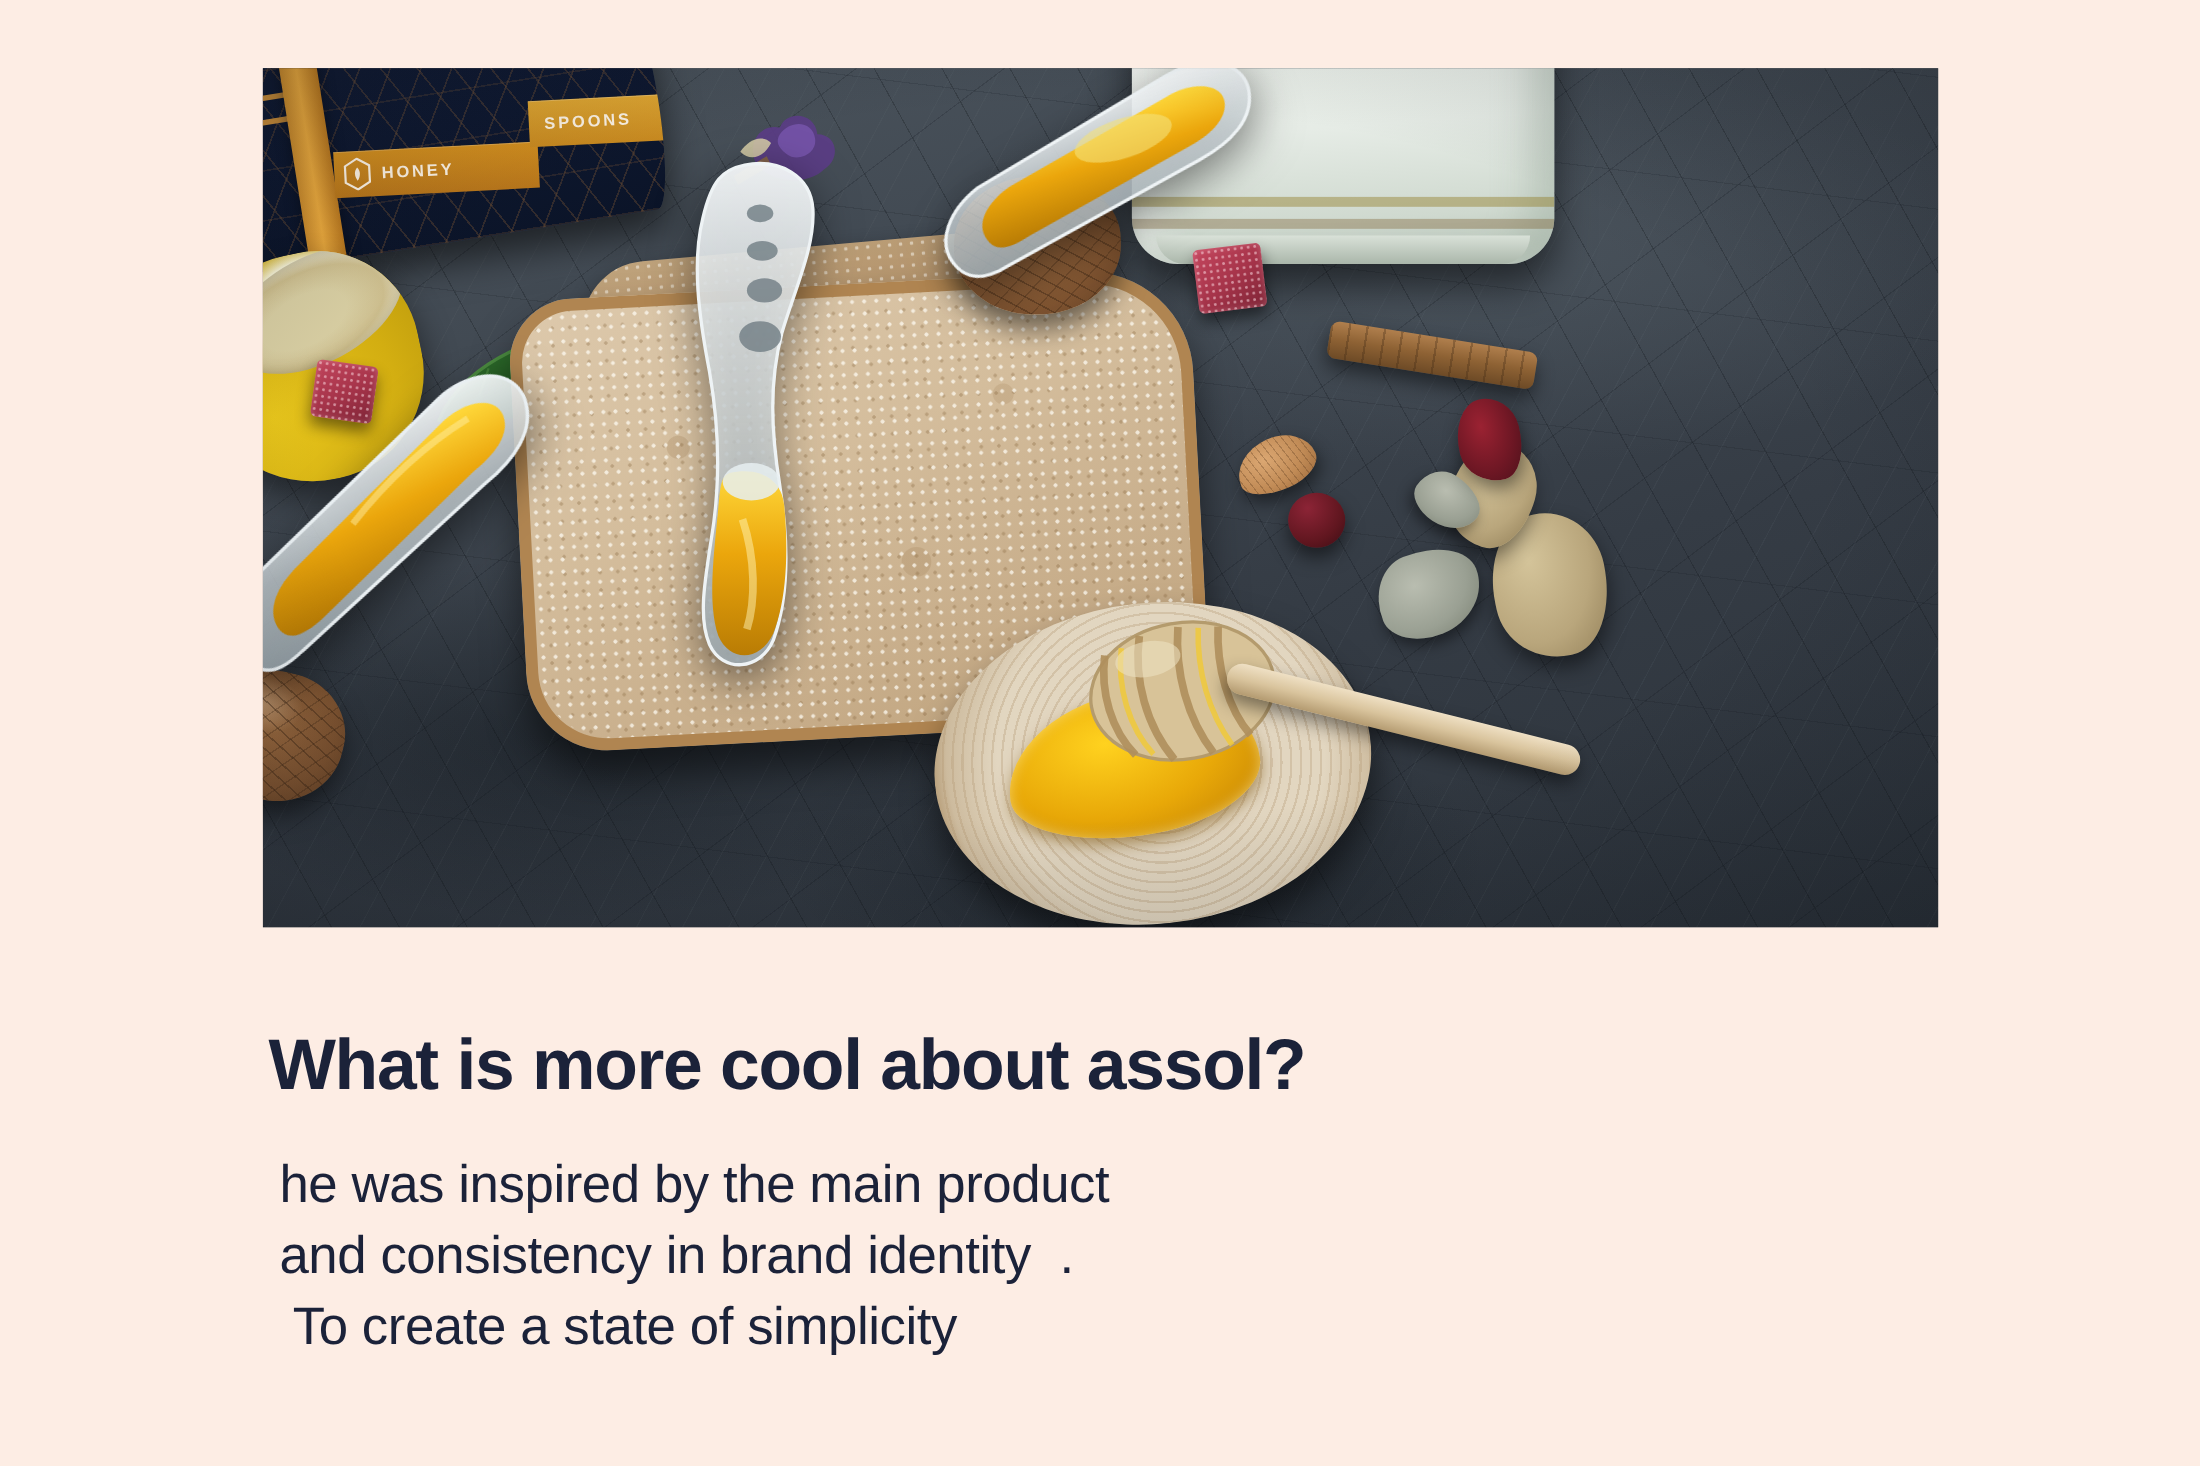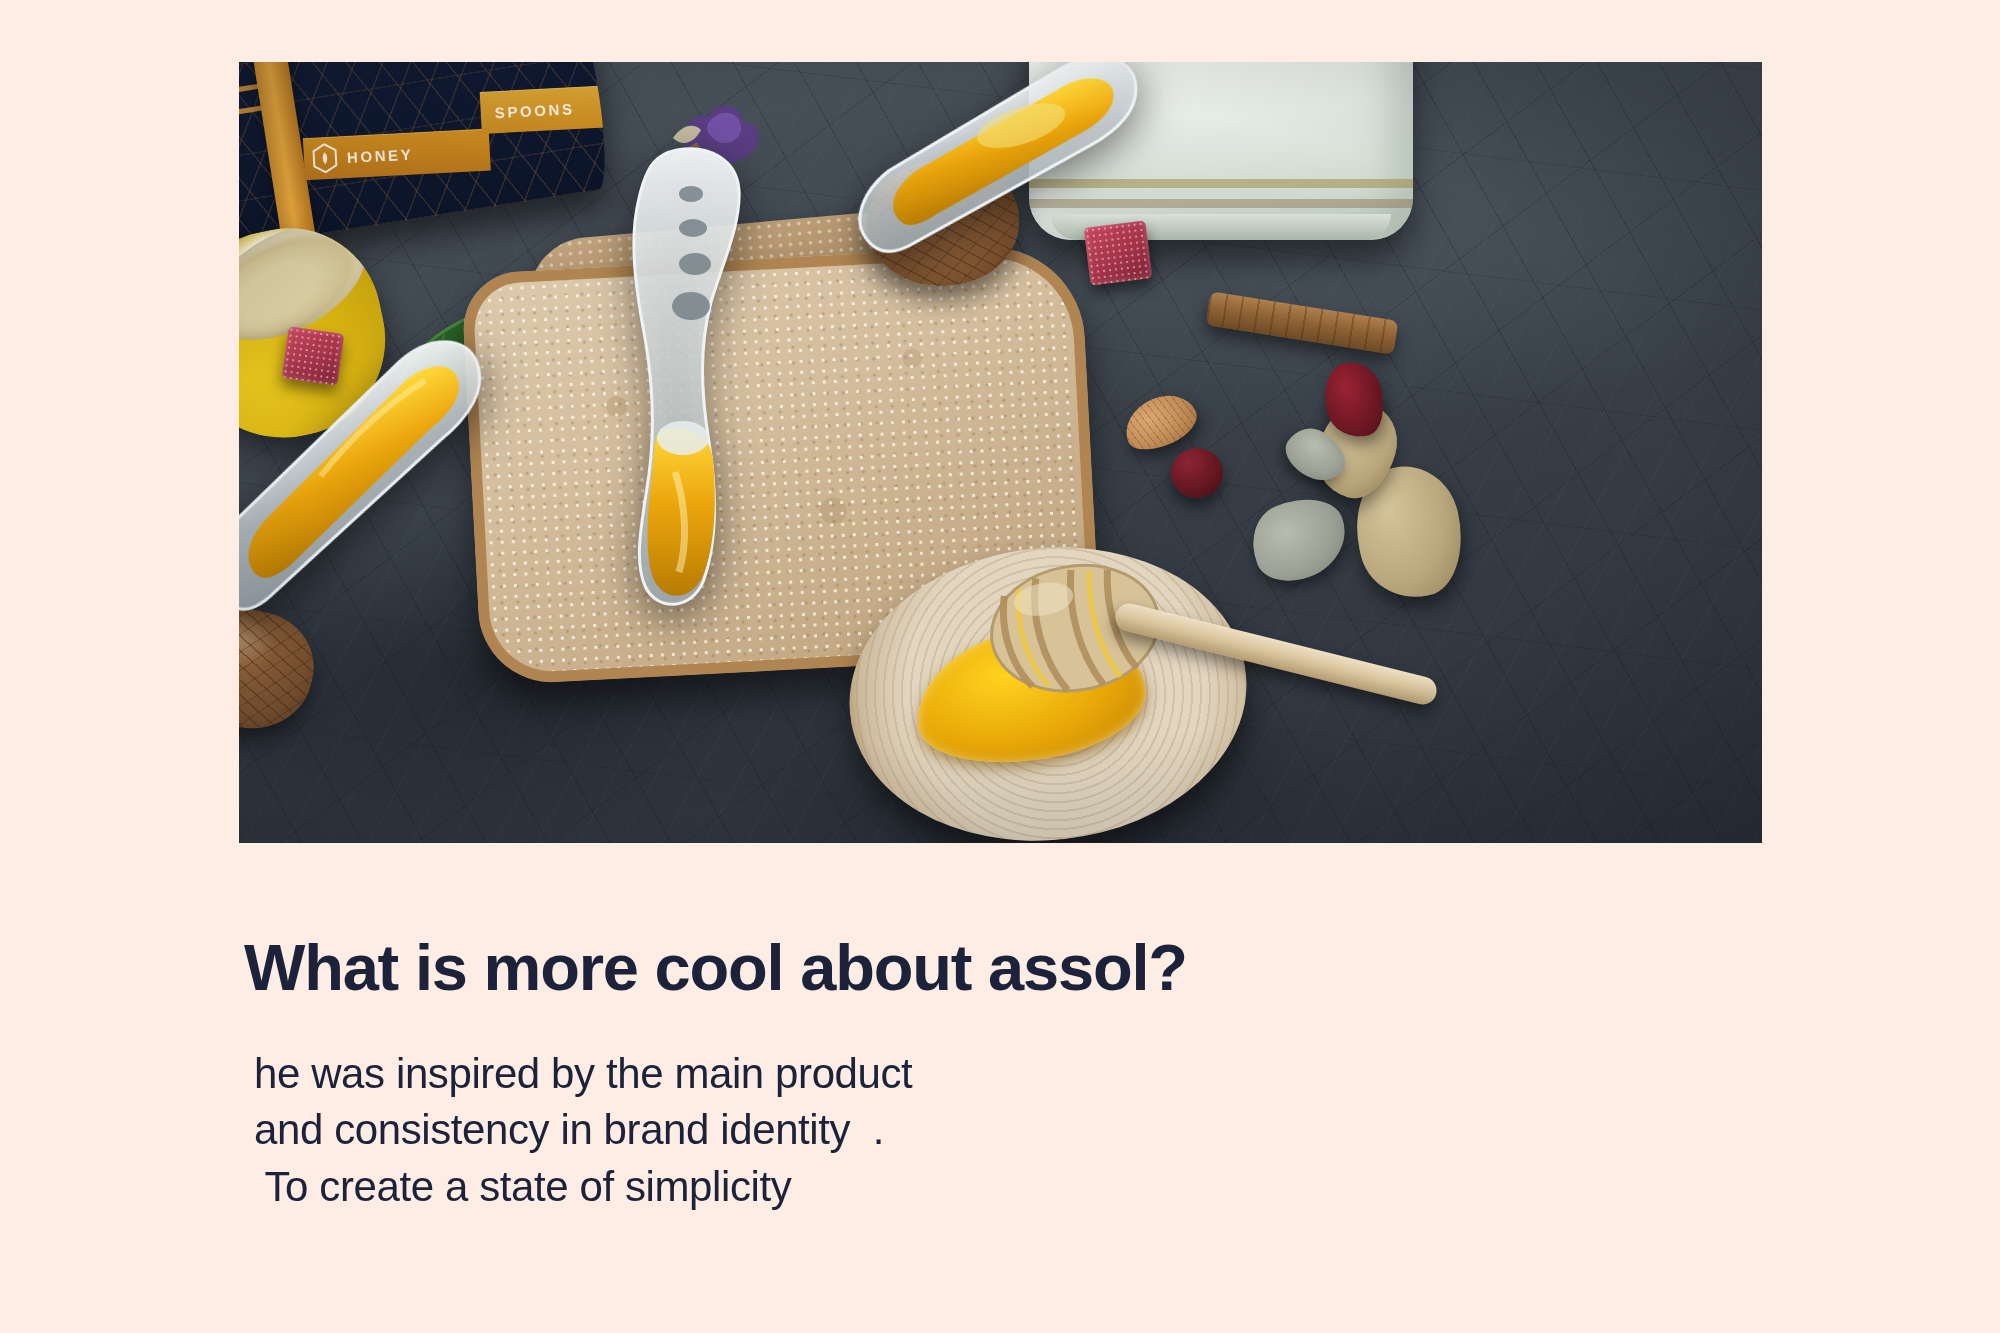--- a/index.html
+++ b/index.html
@@ -286,21 +286,21 @@
 
   
   .copy{ position:absolute; left:239px; top:934px; width:1500px; }
   .headline{
     font-size:65px; font-weight:700; color:#1b2239;
     letter-spacing:-1.2px; line-height:1.04;
     margin-left:5px;
   }
   .body{ margin-top:44px; margin-left:15px; }
   .body p{
-    font-size:42px; font-weight:400; color:#1b2239;
+    font-size:48px; font-weight:400; color:#1b2239;
     letter-spacing:-0.4px; line-height:1.35; white-space:pre;
   }
 </style>
 </head>
 <body>
 
 <div class="slide">
 
   <figure class="hero" aria-label="Honey product photo — clear plastic honey spoons filled with golden honey on a slice of whole-wheat bread, arranged on a dark slate surface with honey packaging, lemon, mint leaf, walnuts, almond, rosehip, cinnamon, dried flowers, a glass of milk and a wooden honey dipper on a wood slice">
     <div class="slate"></div>

